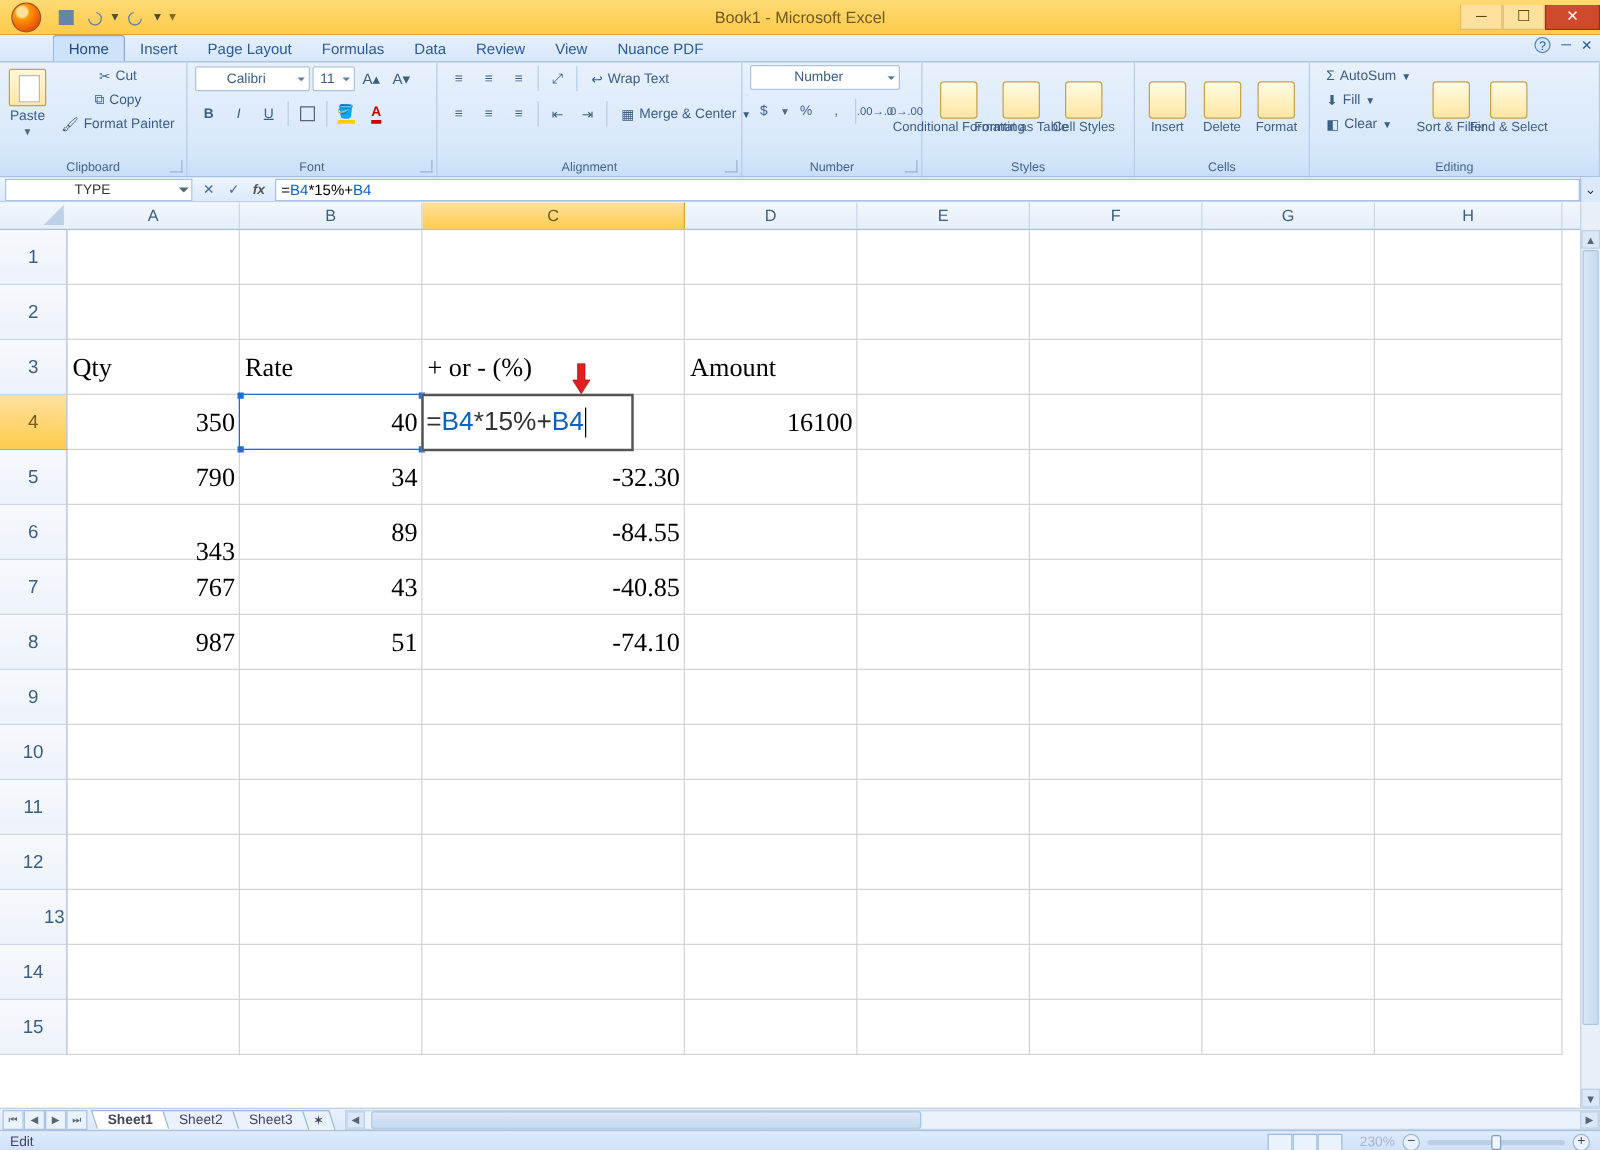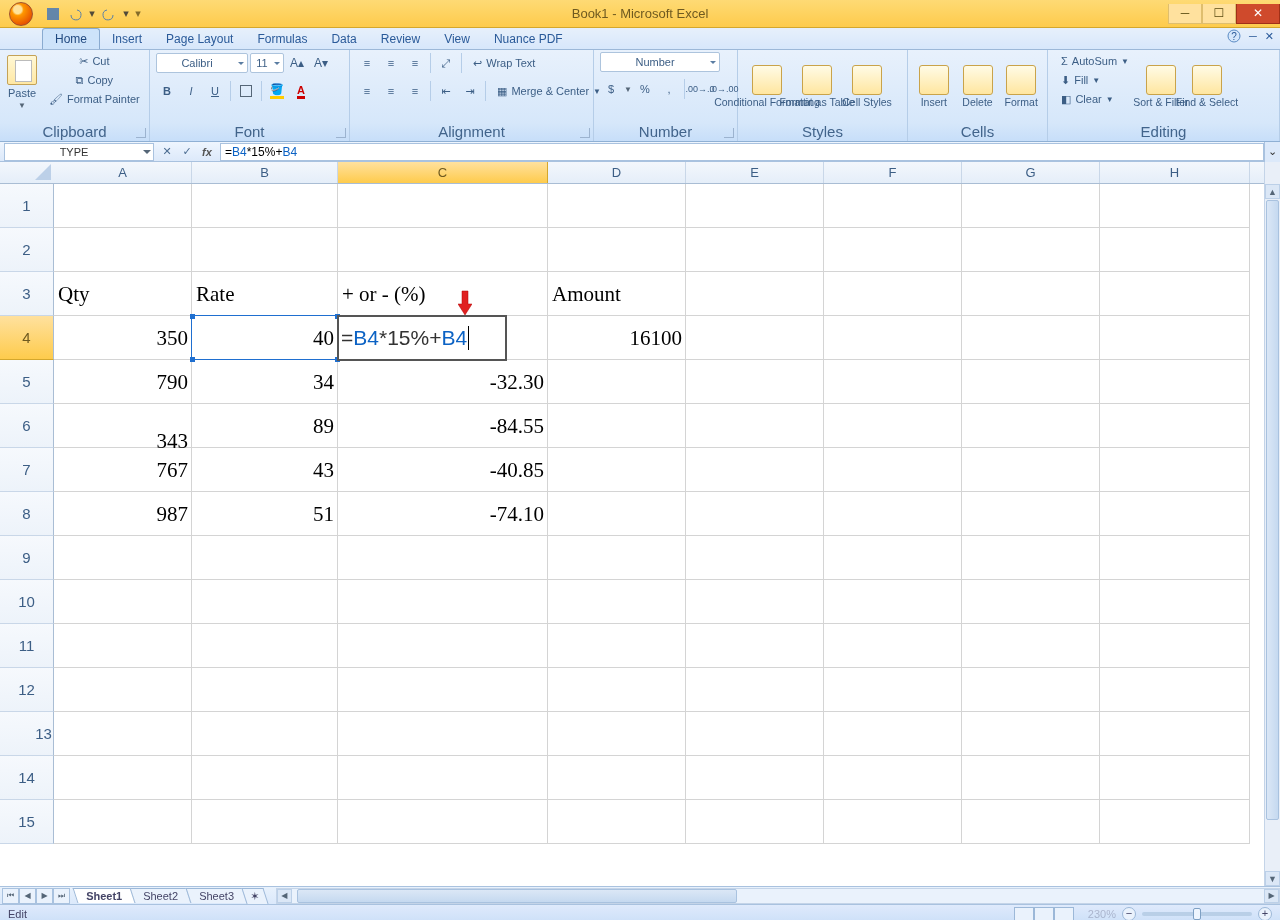--- a/index.html
+++ b/index.html
@@ -20,21 +20,21 @@
 
 .menurow{ height:22px; background:linear-gradient(#e7f0fb,#d7e7fb); border-bottom:1px solid #9cb8d8; display:flex; align-items:flex-end; padding-left:42px; position:relative; }
 .menurow .tab{ padding:3px 12px 3px; font-size:12px; color:#2a5a99; cursor:pointer; }
 .menurow .tab.active{ background:#cde3fa; border:1px solid #8aabd0; border-bottom:none; border-radius:3px 3px 0 0; color:#224a80; }
 .menurow .help{ position:absolute; right:6px; top:1px; display:flex; gap:8px; align-items:center; color:#2a5a99; }
 .menurow .help svg{ cursor:pointer; }
 
 
 .ribbon{ height:92px; background:linear-gradient(#e8f1fc,#d6e7fa 80%,#c7def9); border-bottom:1px solid #8fb0d4; display:flex; }
 .group{ border-right:1px solid #b5cde8; display:flex; flex-direction:column; padding:2px 6px 0; position:relative; white-space:nowrap; }
-.group .glabel{ position:absolute; bottom:1px; left:0; right:0; text-align:center; font-size:15px; color:#42648b; }
+.group .glabel{ position:absolute; bottom:1px; left:0; right:0; text-align:center; font-size:10px; color:#42648b; }
 .group .gcorner{ position:absolute; right:3px; bottom:3px; width:10px; height:10px; border:1px solid #9cb3cf; border-left:none; border-top:none; }
 .gbody{ flex:1; display:flex; align-items:flex-start; gap:4px; }
 
 
 .icobtn, .txtbtn, .combo, .bigbtn, .split { border:1px solid transparent; border-radius:2px; display:flex; align-items:center; justify-content:center; color:#3c5e85; cursor:pointer; }
 .icobtn{ width:22px; height:22px; }
 .txtbtn{ height:22px; padding:0 6px; gap:4px; }
 .combo{ height:20px; background:#fff; border-color:#adc4dd; padding:0 14px 0 4px; position:relative; font-size:11px; }
 .combo::after{ content:""; position:absolute; right:3px; top:8px; border:3px solid transparent; border-top-color:#5a7da2; }
 .bigbtn{ flex-direction:column; width:46px; height:68px; gap:2px; font-size:10.5px; text-align:center; line-height:11px; }

